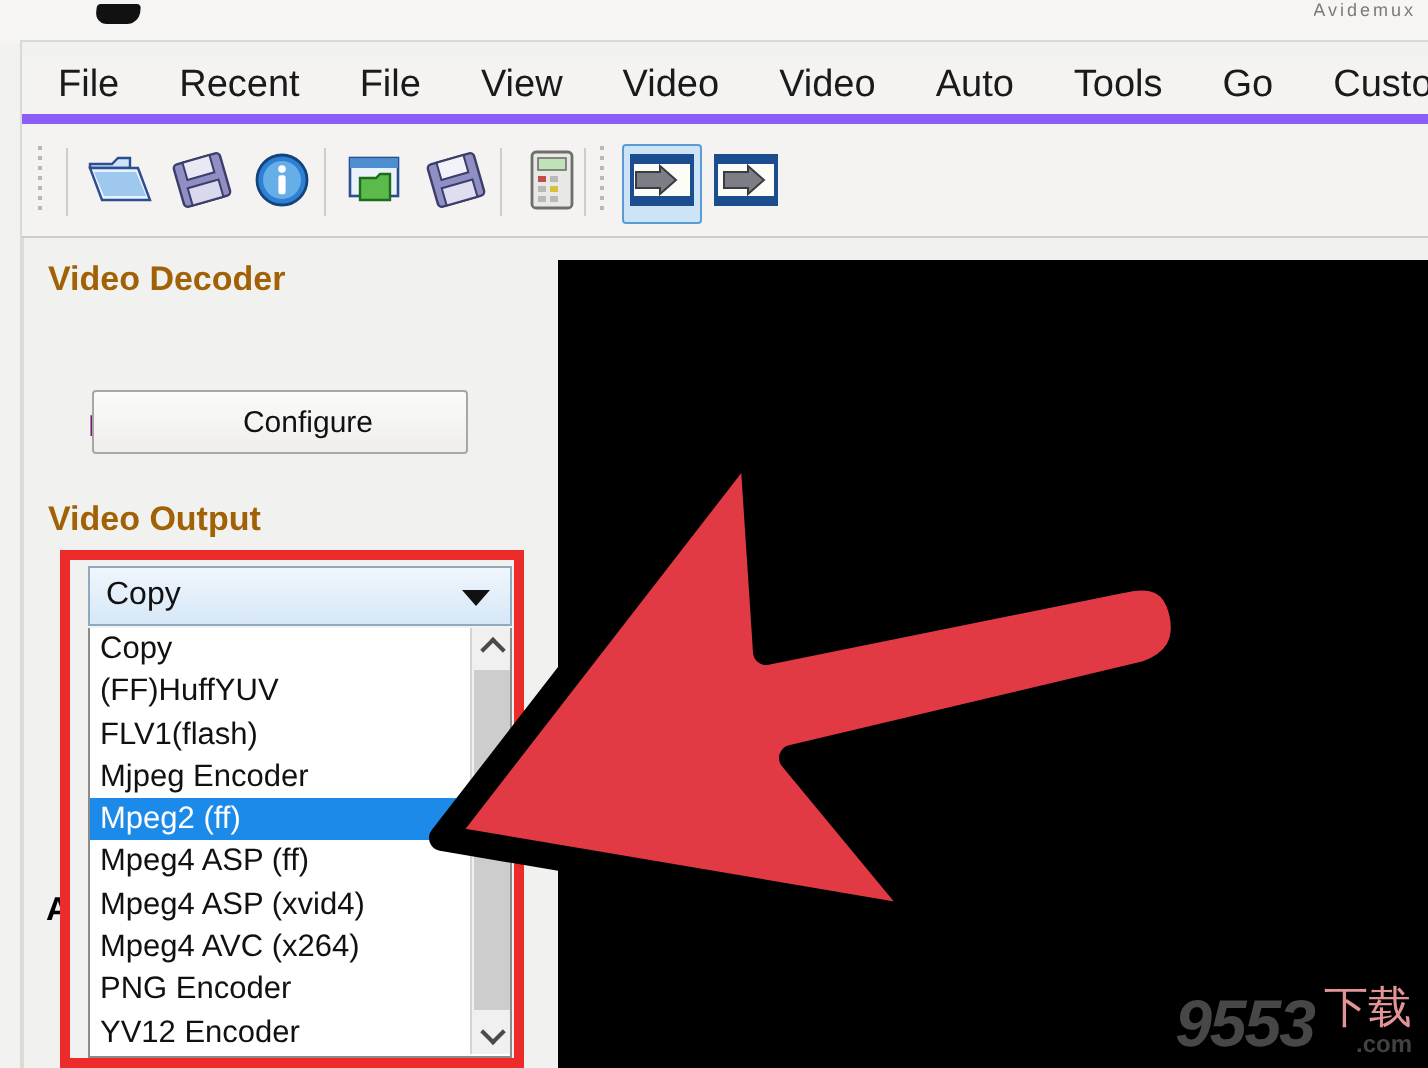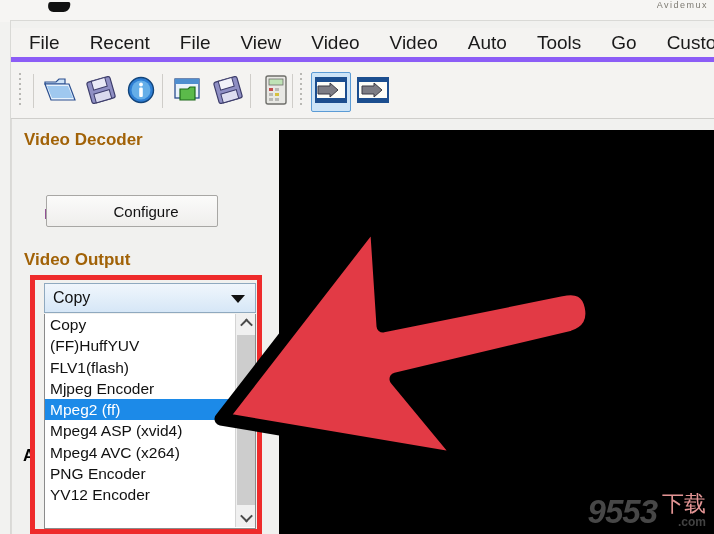--- a/index.html
+++ b/index.html
@@ -363,21 +363,21 @@
           <rect x="2" y="22" width="30" height="4" fill="#1c4e8f"></rect>
           <path d="M6 10 L18 10 L18 7 L26 14 L18 21 L18 18 L6 18 Z" fill="#7d7d85" stroke="#3b3b44" stroke-width="1"></path>
         </svg>
       </span>
     </div>
   </div>
 
   <div class="leftpanel">
     <div class="section-title" style="left:13px; top:11px;">Video Decoder</div>
     <div class="sub-text" style="left:33px; top:42px;">Lavcodec</div>
-    <div class="cfg-btn" style="left:35px; top:76px; width:172px;padding-left:28px;">Configure</div>
+    <div class="cfg-btn" style="left:35px; top:76px; width:188px;padding-left:28px;">Configure</div>
     <div class="section-title" style="left:13px; top:131px;">Video Output</div>
   </div>
   <div class="panel-sep"></div>
 
   <div class="audio-ghost">A</div>
 
   <div class="videoarea">
     <div class="watermark">
       <span class="wm-num">9553</span>
       <span class="wm-right">
@@ -392,20 +392,21 @@
     <span class="combo-arrow"></span>
   </div>
 
   <div class="listbox">
     <div class="list-items">
       <div class="list-item">Copy</div>
       <div class="list-item">(FF)HuffYUV</div>
       <div class="list-item">FLV1(flash)</div>
       <div class="list-item">Mjpeg Encoder</div>
       <div class="list-item selected">Mpeg2 (ff)</div>
+      <div class="list-item">Mpeg4 ASP (ff)</div>
       <div class="list-item">Mpeg4 ASP (xvid4)</div>
       <div class="list-item">Mpeg4 AVC (x264)</div>
       <div class="list-item">PNG Encoder</div>
       <div class="list-item">YV12 Encoder</div>
     </div>
 
     <div class="scrollbar">
       <div class="sb-arrow up">
         <span class="sb-chev"></span>
       </div>

